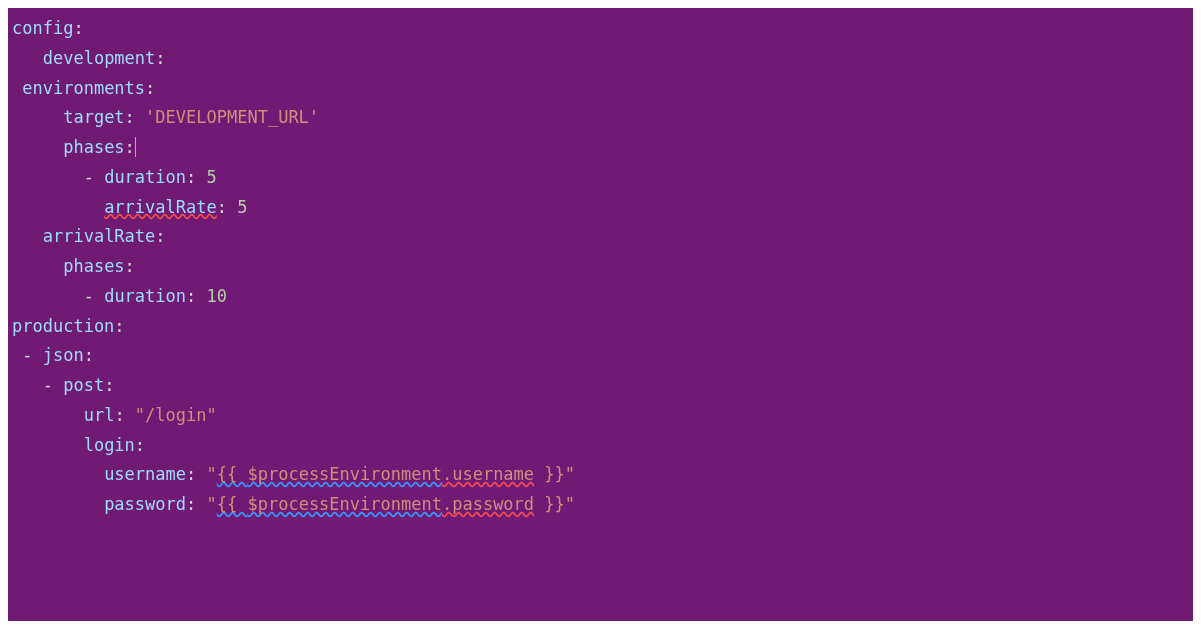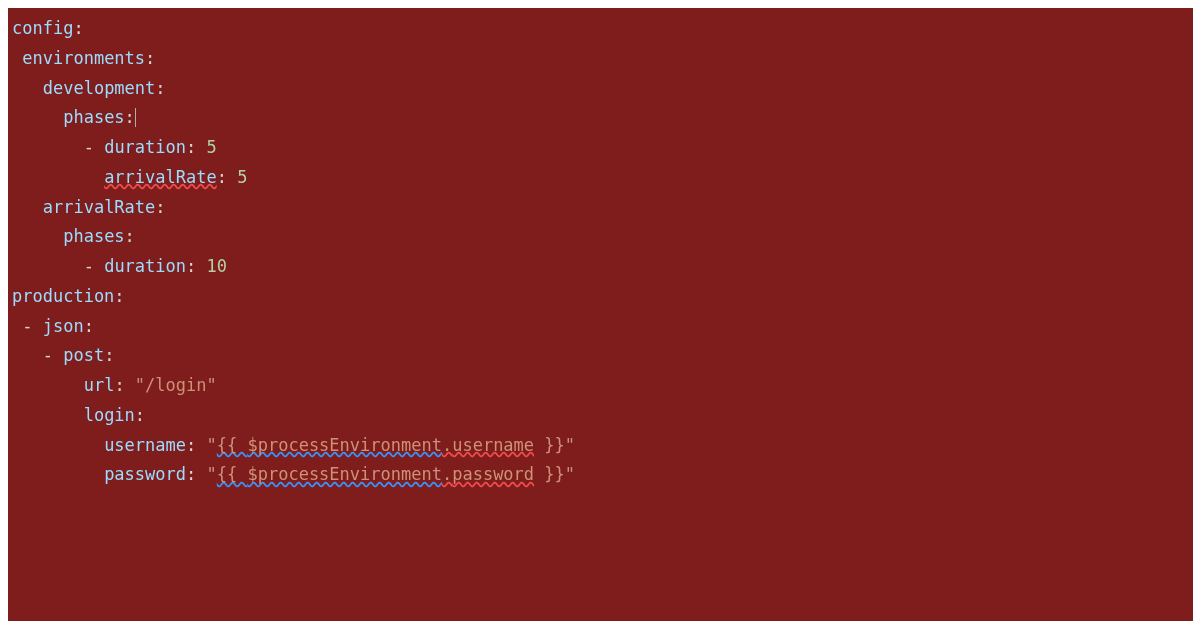--- a/index.html
+++ b/index.html
@@ -3,21 +3,21 @@
 <meta charset="utf-8">
 <style>
   * { margin: 0; padding: 0; box-sizing: border-box; }
   body {
     background: #fff;
     font-family: "Consolas", "Menlo", "Monaco", monospace;
     font-size: 17px;
     padding: 8px;
   }
   .editor {
-    background: #7f1d1d;
+    background: #701a75;
     color: #d4d4d4;
     width: 1185px;
     height: 613px;
     padding: 6px 0 6px 4px;
     overflow: hidden;
     line-height: 1.75;
     position: relative;
   }
   .line { white-space: pre; }
   .key   { color: #9cdcfe; }      
@@ -42,24 +42,25 @@
     vertical-align: text-bottom;
   }
 </style>
 </head>
 <body>
 
 <div class="editor">
 
   <div class="line"><span class="key">config</span><span class="colon">:</span></div>
 
+  <div class="line">   <span class="key">development</span><span class="colon">:</span></div>
+
   <div class="line"> <span class="key">environments</span><span class="colon">:</span></div>
 
-  <div class="line">   <span class="key">development</span><span class="colon">:</span></div>
-
+  <div class="line">     <span class="key">target</span><span class="colon">: </span><span class="str">'DEVELOPMENT_URL'</span></div>
 
   <div class="line">     <span class="key">phases</span><span class="colon">:</span><span class="cursor"></span></div>
 
   <div class="line">       <span class="dash">- </span><span class="key">duration</span><span class="colon">: </span><span class="num">5</span></div>
 
   <div class="line">         <span class="key squig-r">arrivalRate</span><span class="colon">: </span><span class="num">5</span></div>
 
   <div class="line">   <span class="key">arrivalRate</span><span class="colon">:</span></div>
 
 

